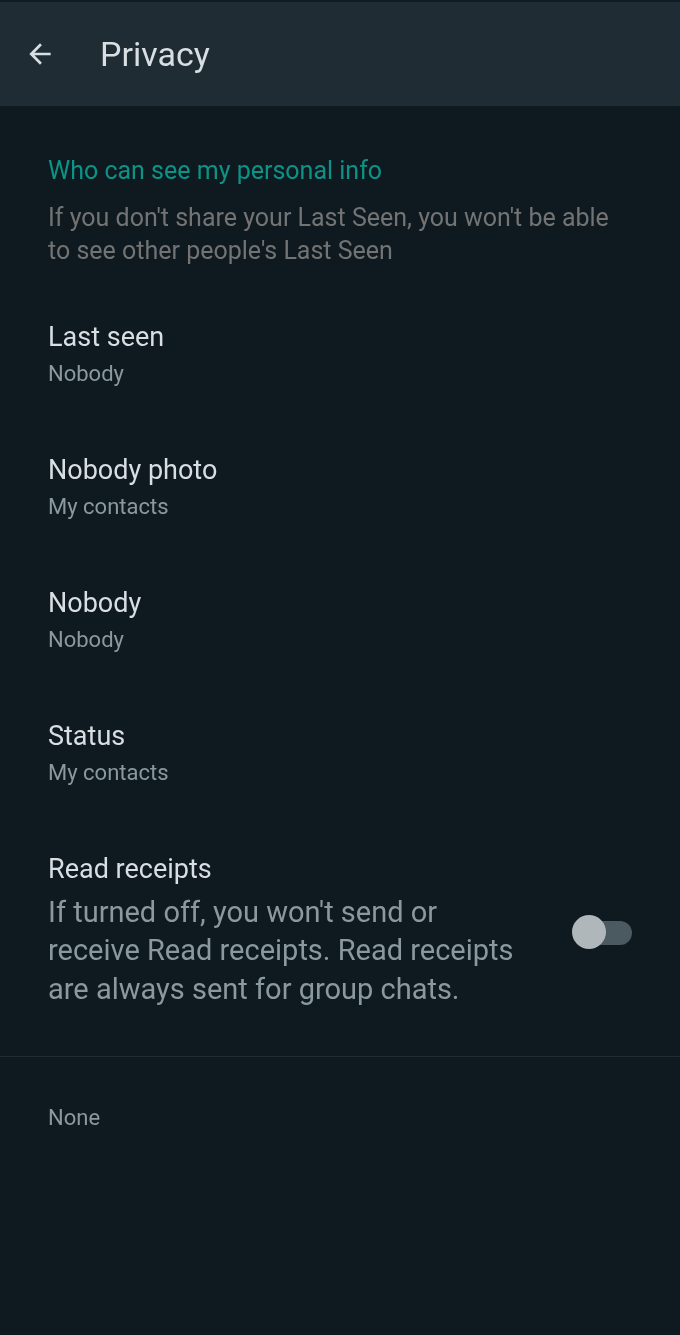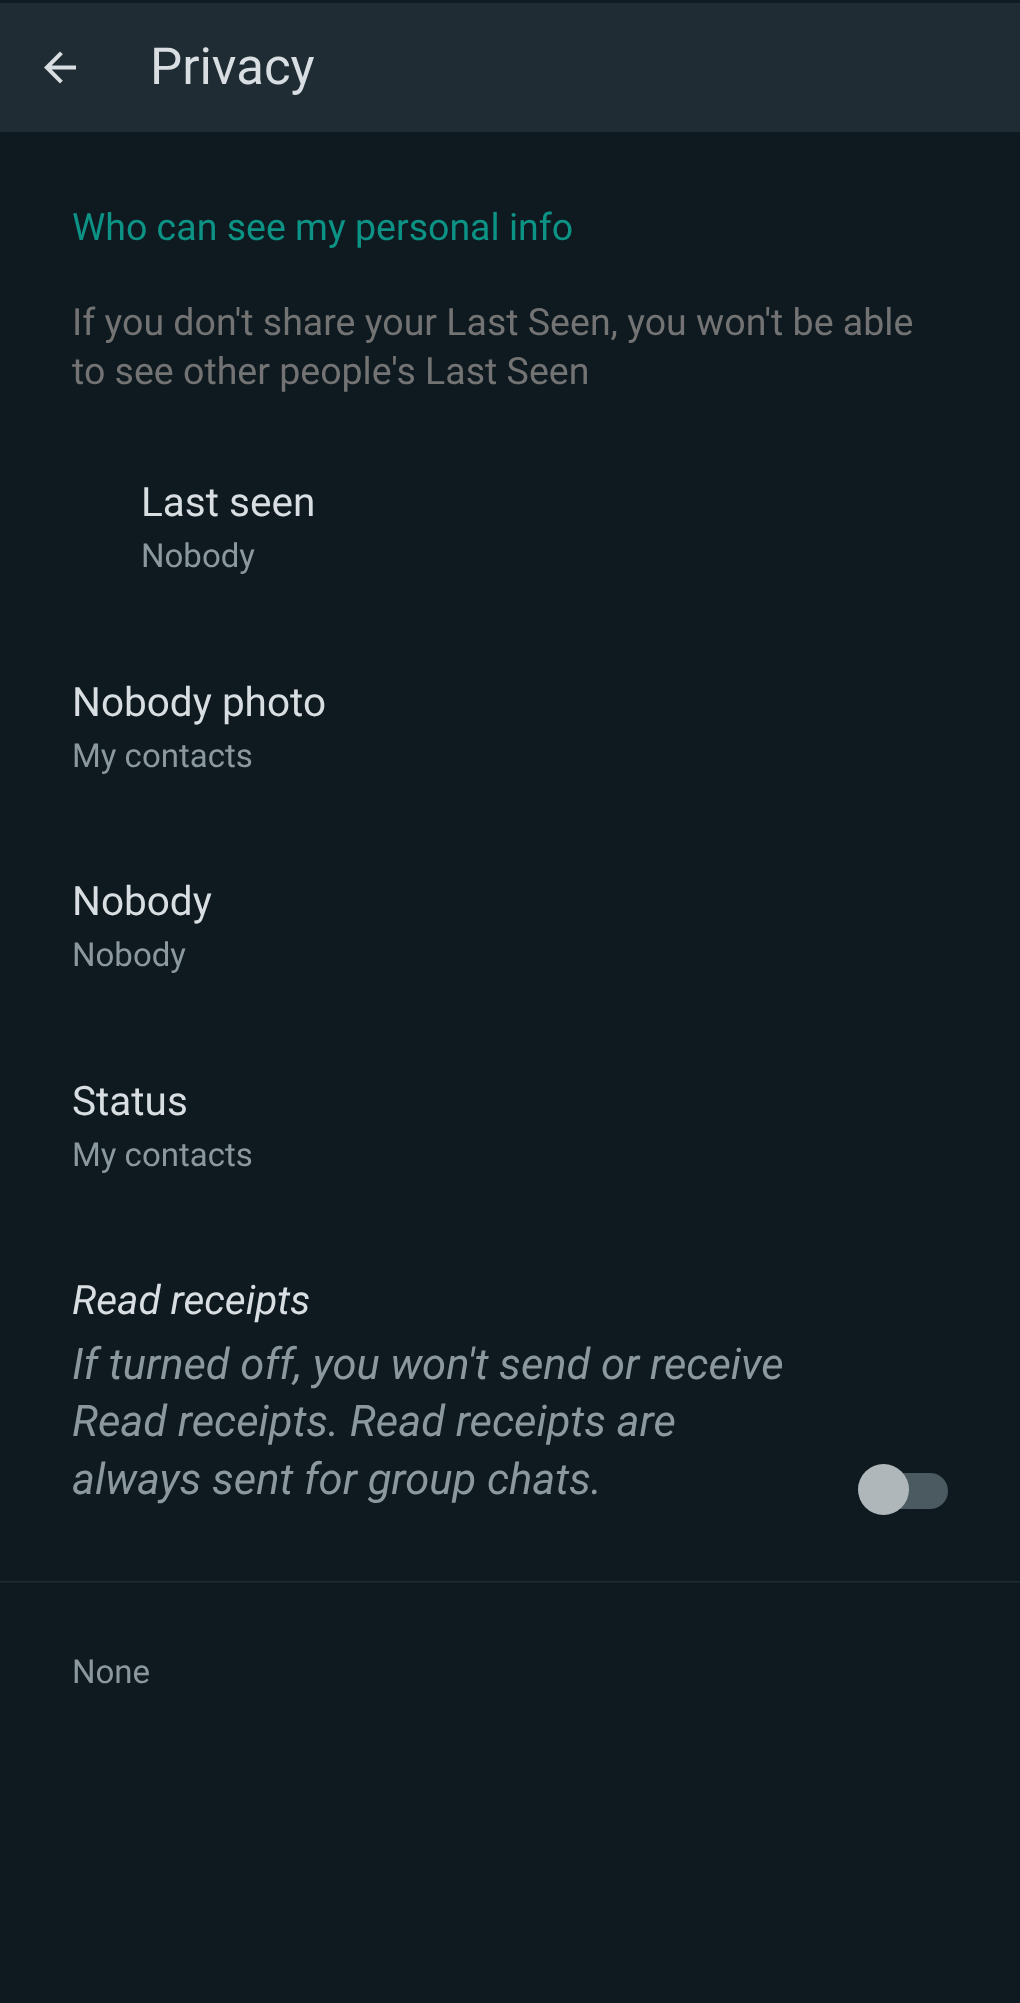--- a/index.html
+++ b/index.html
@@ -10,21 +10,21 @@
     body {
       width: 680px;
       height: 1335px;
       background: #0e1a20;
       font-family: -apple-system, BlinkMacSystemFont, 'Segoe UI', Roboto, sans-serif;
       color: #e8e8e8;
       overflow: hidden;
     }
     .header {
       background: #1f2c34;
-      height: 88px;
+      height: 106px;
       display: flex;
       align-items: center;
       padding: 0 20px;
       gap: 40px;
       border-top: 2px solid #101c24;
     }
     .back-icon {
       width: 40px;
       height: 40px;
       display: flex;
@@ -40,21 +40,21 @@
     .content {
       padding: 0;
     }
     .section-header {
       padding: 50px 48px 10px 48px;
     }
     .section-title {
       color: #0d9385;
       font-size: 25px;
       font-weight: 400;
-      margin-bottom: 32px;
+      margin-bottom: 16px;
     }
     .section-desc {
       color: #737373;
       font-size: 25px;
       line-height: 1.32;
     }
     .setting-item {
       padding: 34px 48px;
       cursor: pointer;
     }
@@ -70,24 +70,23 @@
     }
     .setting-desc {
       font-size: 29px;
       color: #8b999e;
       line-height: 1.32;
       margin-top: 8px;
     }
     .setting-with-toggle {
       display: flex;
       justify-content: space-between;
-      align-items: flex-end;
+      align-items: center;
       padding: 34px 48px;
       cursor: pointer;
-      font-style: italic;
     }
     .setting-with-toggle .setting-text {
       flex: 1;
       padding-right: 40px;
     }
     .toggle {
       position: relative;
       width: 56px;
       height: 24px;
       background: #4a5a60;
@@ -103,21 +102,20 @@
       background: #b0b7ba;
       border-radius: 50%;
     }
     .divider {
       height: 1px;
       background: #1f2c34;
       margin: 14px 0;
     }
     .first-setting {
       padding-top: 44px;
-      margin-left: 46px;
     }
   </style>
 </head>
 <body>
 
 <div class="header">
   <div class="back-icon">
     <svg width="32" height="32" viewBox="0 0 24 24" fill="none">
       <path d="M20 11H7.83l5.59-5.59L12 4l-8 8 8 8 1.41-1.41L7.83 13H20v-2z" fill="#d8dee1"></path>
     </svg>

